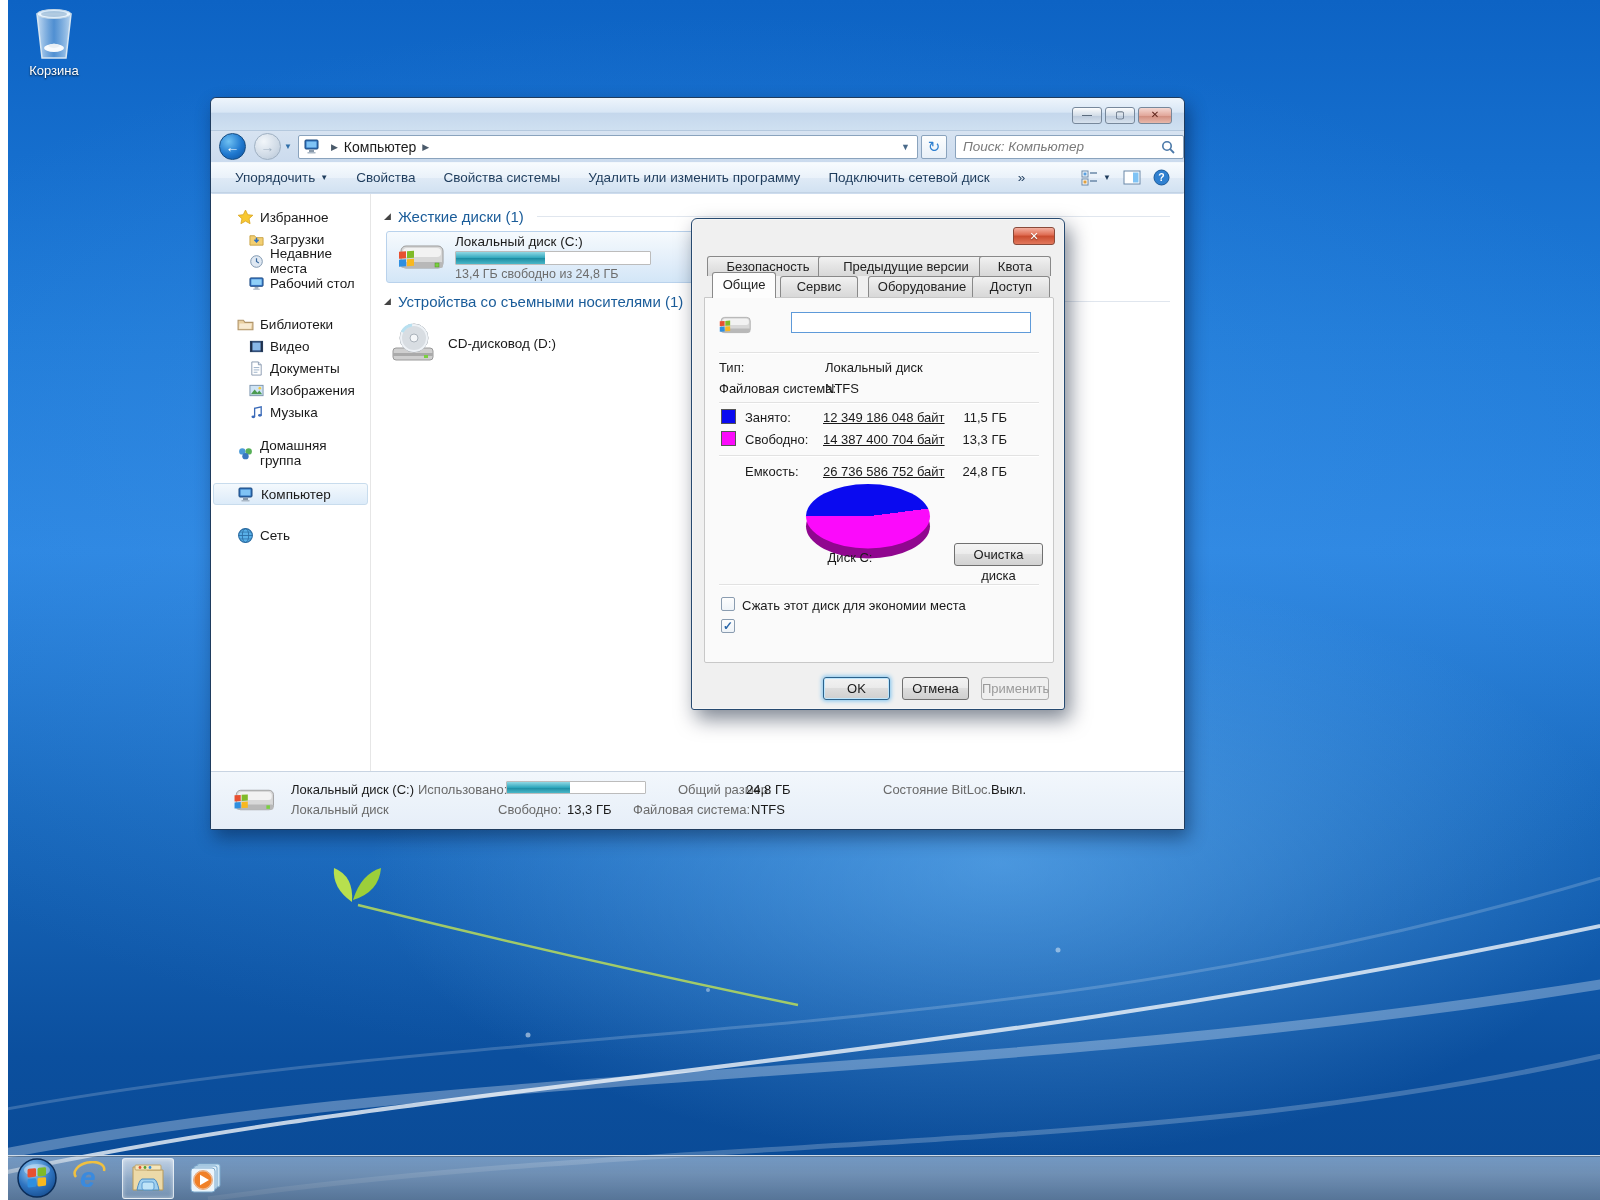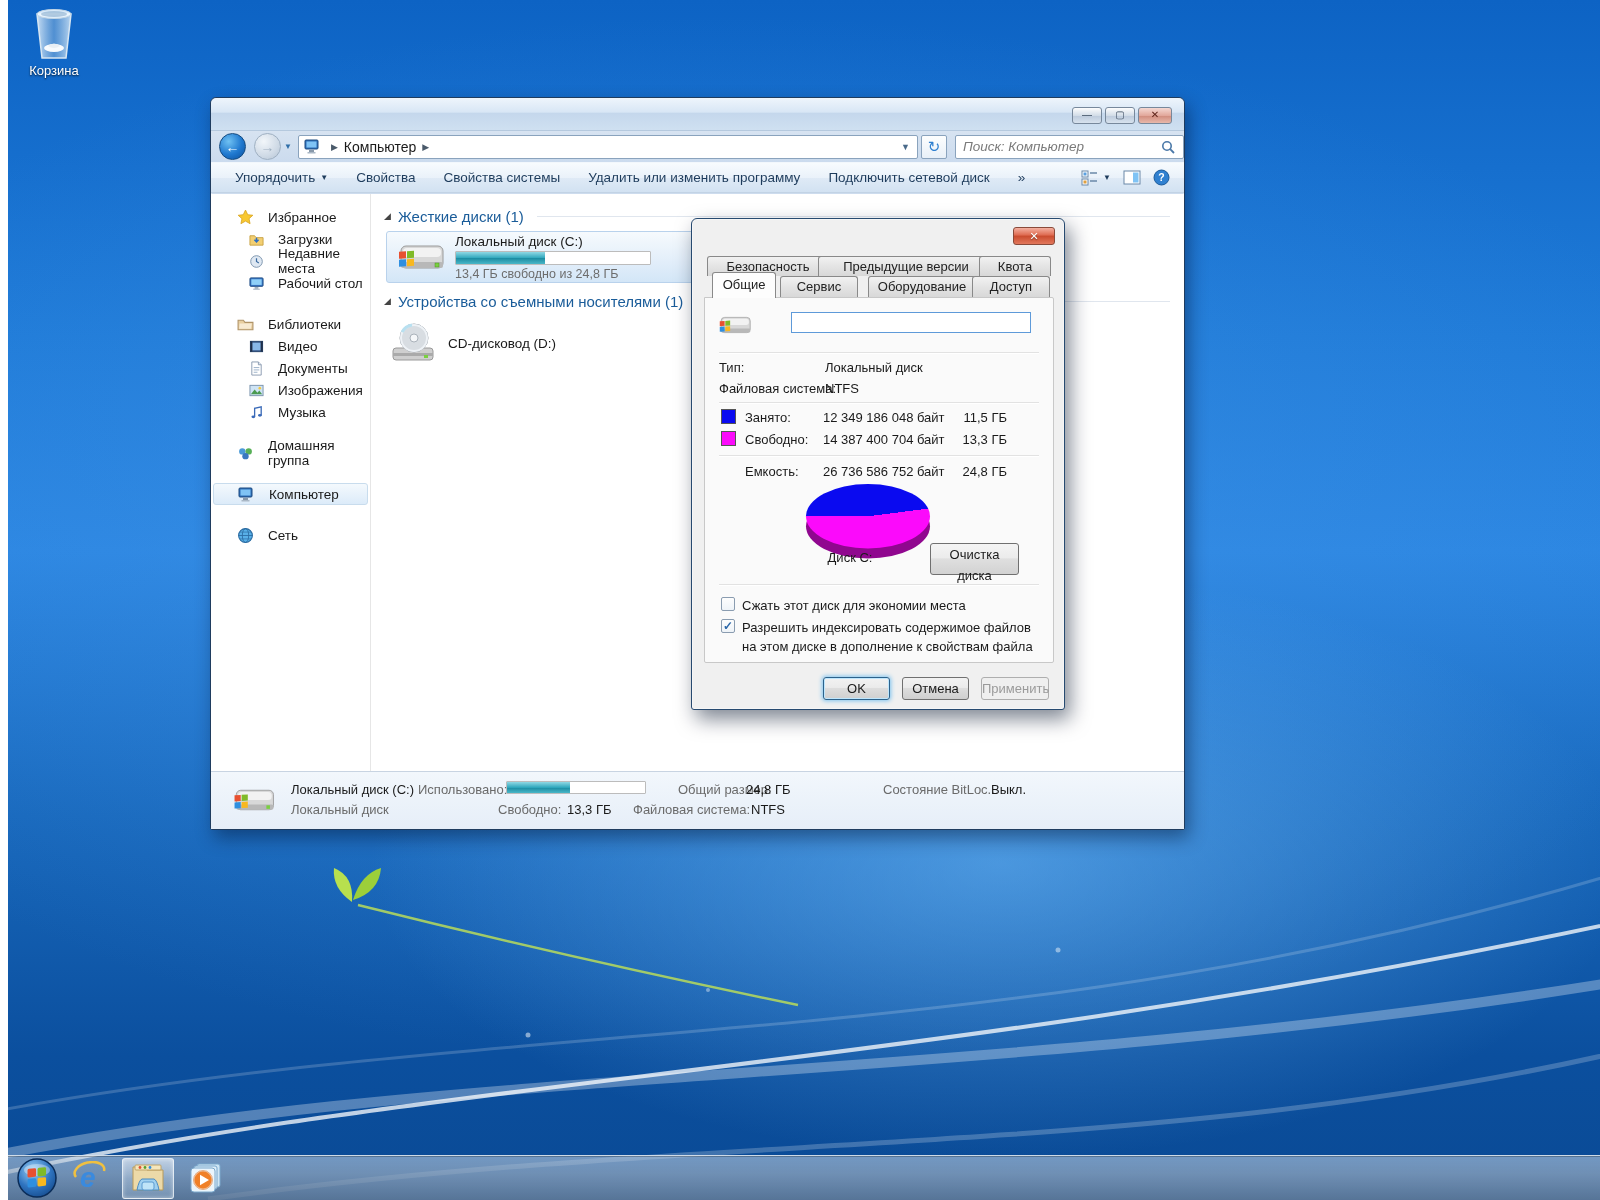--- a/index.html
+++ b/index.html
@@ -55,21 +55,21 @@
   .toolbar { position:absolute; left:0; top:64px; right:0; height:31px;
     background:linear-gradient(180deg,#f7fbfe 0%,#eaf2fa 50%,#dfeaf6 51%,#d2e2f2 100%);
     border-top:1px solid #f2f7fc; border-bottom:1px solid #c2d3e5;
     display:flex; align-items:center; color:#1e3c5c; font-size:13.5px; }
   .tb-item { padding:0 14px; display:flex; align-items:center; gap:5px; white-space:nowrap; }
   .tb-dd { font-size:8px; color:#1e3c5c; }
   .tb-right { margin-left:auto; display:flex; align-items:center; gap:12px; padding-right:14px; }
 
   .main { position:absolute; left:0; top:96px; right:0; bottom:58px; background:#fff; }
   .sidebar { position:absolute; left:0; top:0; bottom:0; width:160px; border-right:1px solid #e6e6e6; padding-top:12px; overflow:hidden; }
-  .sb-row { display:flex; align-items:center; gap:14px; height:22px; padding-left:26px; font-size:13.5px; color:#1a1a1a; }
+  .sb-row { display:flex; align-items:center; gap:6px; height:22px; padding-left:26px; font-size:13.5px; color:#1a1a1a; }
   .sb-row.child { padding-left:38px; }
   .sb-gap { height:19px; }
   .sb-row.sel { background:linear-gradient(180deg,#f4f9fd,#dcebf9); border:1px solid #c8dced; border-radius:3px; margin:0 2px; padding-left:24px; }
   .ic { width:17px; height:17px; flex:0 0 17px; }
   .ic14 { width:15px; height:15px; flex:0 0 15px; }
 
   .content { position:absolute; left:161px; top:0; right:0; bottom:0; padding:10px 14px 0 12px; }
   .grp { display:flex; align-items:center; gap:7px; color:#1a5c99; font-size:15px; margin-top:4px; }
   .grp .tri { color:#444; font-size:9px; transform:translateY(-1px); }
   .grp .rule { flex:1; height:1px; background:#e0e6ee; margin-left:6px; }
@@ -103,21 +103,21 @@
     background:linear-gradient(180deg,#f2f2f2,#e5e5e5 45%,#d8d8d8); font-size:13px; text-align:center; color:#222; }
   .tab.back { top:37px; height:20px; line-height:19px; }
   .tab.front { top:57px; height:21px; line-height:20px; z-index:3; }
   .tab.active { top:53px; height:26px; line-height:24px; background:#fdfdfd; z-index:5; font-size:13px; }
   .tabpage { position:absolute; left:12px; top:78px; width:350px; height:366px; background:#fafafa;
     border:1px solid #c8c8c8; border-radius:0 2px 2px 2px; z-index:4; }
   .tp { position:absolute; font-size:13px; white-space:nowrap; }
   .sep { position:absolute; left:14px; right:14px; height:1px; background:#e2e2e2; box-shadow:0 1px 0 #fff; }
   .vol-input { position:absolute; left:86px; top:14px; width:240px; height:21px; border:1px solid #5e9ad9; background:#fff; }
   .swatch { position:absolute; width:15px; height:15px; border:1px solid #555; }
-  .bytes { text-align:right; width:118px; }
+  .bytes { text-align:right; width:118px;text-decoration:underline; }
   .gbs { text-align:right; width:58px; }
   .pie { position:absolute; width:124px; height:124px; border-radius:50%; transform:scaleY(.52); transform-origin:50% 0; }
   .dlg-btn { position:absolute; top:458px; width:67px; height:23px; border:1px solid #707070; border-radius:3px;
     background:linear-gradient(180deg,#f2f2f2,#ebebeb 45%,#dddddd 50%,#cfcfcf); font-size:13px; text-align:center; line-height:21px; }
   .dlg-btn.def { border-color:#2c628b; box-shadow:0 0 4px 1px #7ec3ef, 0 0 0 1px #bee6fd inset; }
   .dlg-btn.disabled { color:#9a9a9a; border-color:#aeaeae; background:#efefef; }
   .smallbtn { position:absolute; border:1px solid #707070; border-radius:3px;
     background:linear-gradient(180deg,#f4f4f4,#ececec 45%,#dfdfdf 50%,#d2d2d2); font-size:13px; text-align:center; }
   .cb { position:absolute; width:14px; height:14px; border:1px solid #8a9cb0; border-radius:2px;
     background:linear-gradient(180deg,#fdfdfd,#eef3f8); font-size:12px; line-height:13px; text-align:center; color:#2a66a8; font-weight:bold; }
@@ -484,29 +484,28 @@
       <div class="sep" style="top:157px"></div>
 
       <span class="tp" style="left:40px;top:166px">Емкость:</span>
       <span class="tp bytes" style="left:118px;top:166px">26 736 586 752 байт</span>
       <span class="tp gbs" style="left:244px;top:166px">24,8 ГБ</span>
 
       <div class="pie" style="left: 101px; top: 196px; background: rgb(144, 7, 143);"></div>
       <div class="pie" style="left: 101px; top: 186px; background: conic-gradient(from 270deg, rgb(10, 10, 240) 0deg, rgb(10, 10, 240) 46.2%, rgb(251, 10, 251) 46.2%, rgb(251, 10, 251) 100%);"></div>
 
       <span class="tp" style="left:80px;top:252px;width:130px;text-align:center">Диск C:</span>
-      <div class="smallbtn" style="left:225px;top:245px;width:89px;height:32px;line-height:21px">
+      <div class="smallbtn" style="left:249px;top:245px;width:89px;height:23px;line-height:21px">
         <span>Очистка диска</span>
       </div>
       <div class="sep" style="top:286px"></div>
 
       <span class="cb" style="left:16px;top:299px"><span></span></span>
       <span class="cb-label" style="top:299px">Сжать этот диск для экономии места</span>
       <span class="cb" style="left:16px;top:321px"><span>✓</span></span>
-      <span class="cb-label" style="top:321px;width:296px;white-space:normal">Разрешить индексировать содержимое файлов на этом диске в дополнение к свойствам файла</span>
     </div>
 
     <div class="dlg-btn def" style="left:131px"><span>OK</span></div>
     <div class="dlg-btn" style="left:210px"><span>Отмена</span></div>
     <div class="dlg-btn disabled" style="left:289px;width:68px"><span>Применить</span></div>
   </div>
 
   <div id="taskbar">
     <svg id="startorb" viewBox="0 0 42 42">
       <defs>

